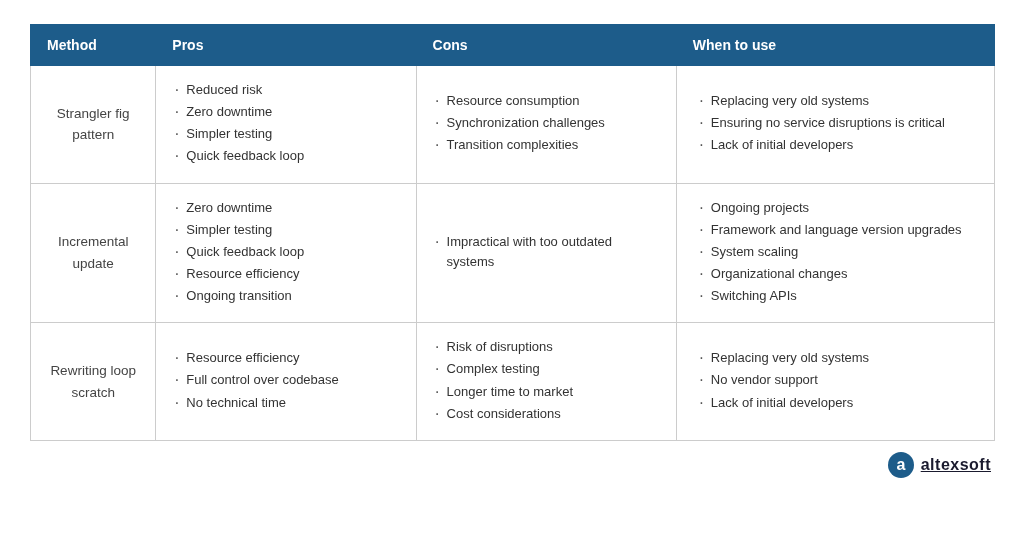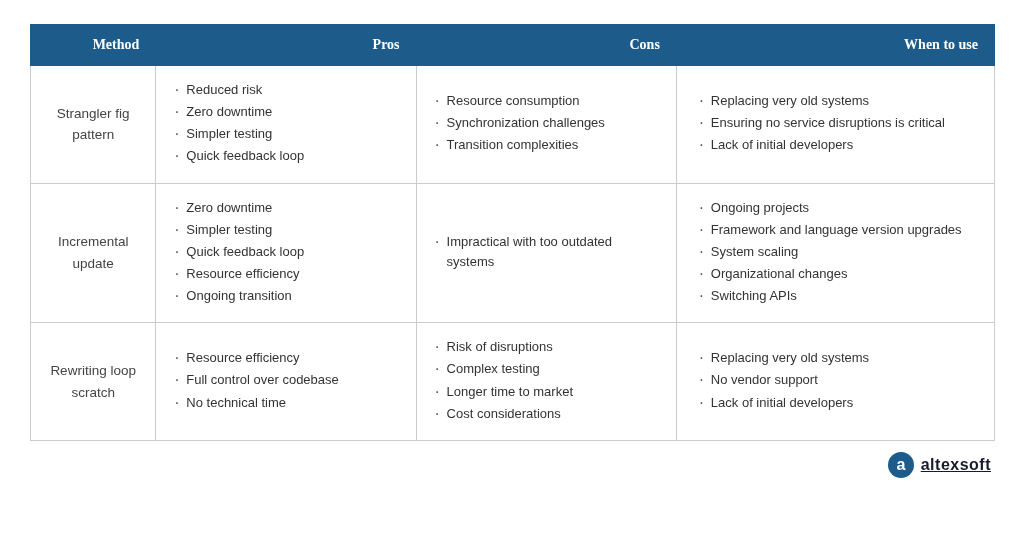--- a/index.html
+++ b/index.html
@@ -37,23 +37,22 @@
       border-collapse: collapse;
       font-size: 13px;
     }
 
     thead tr th {
       background-color: #1d5c8a;
       color: #ffffff;
       font-weight: 600;
       font-size: 14px;
       padding: 12px 16px;
-      text-align: right;
+      text-align: left;
       border: 1px solid #1d5c8a;
-      font-family: Liberation Serif, serif;
     }
 
     tbody tr td {
       border: 1px solid #ccc;
       padding: 14px 16px;
       vertical-align: middle;
       color: #333;
       line-height: 1.6;
     }
 

